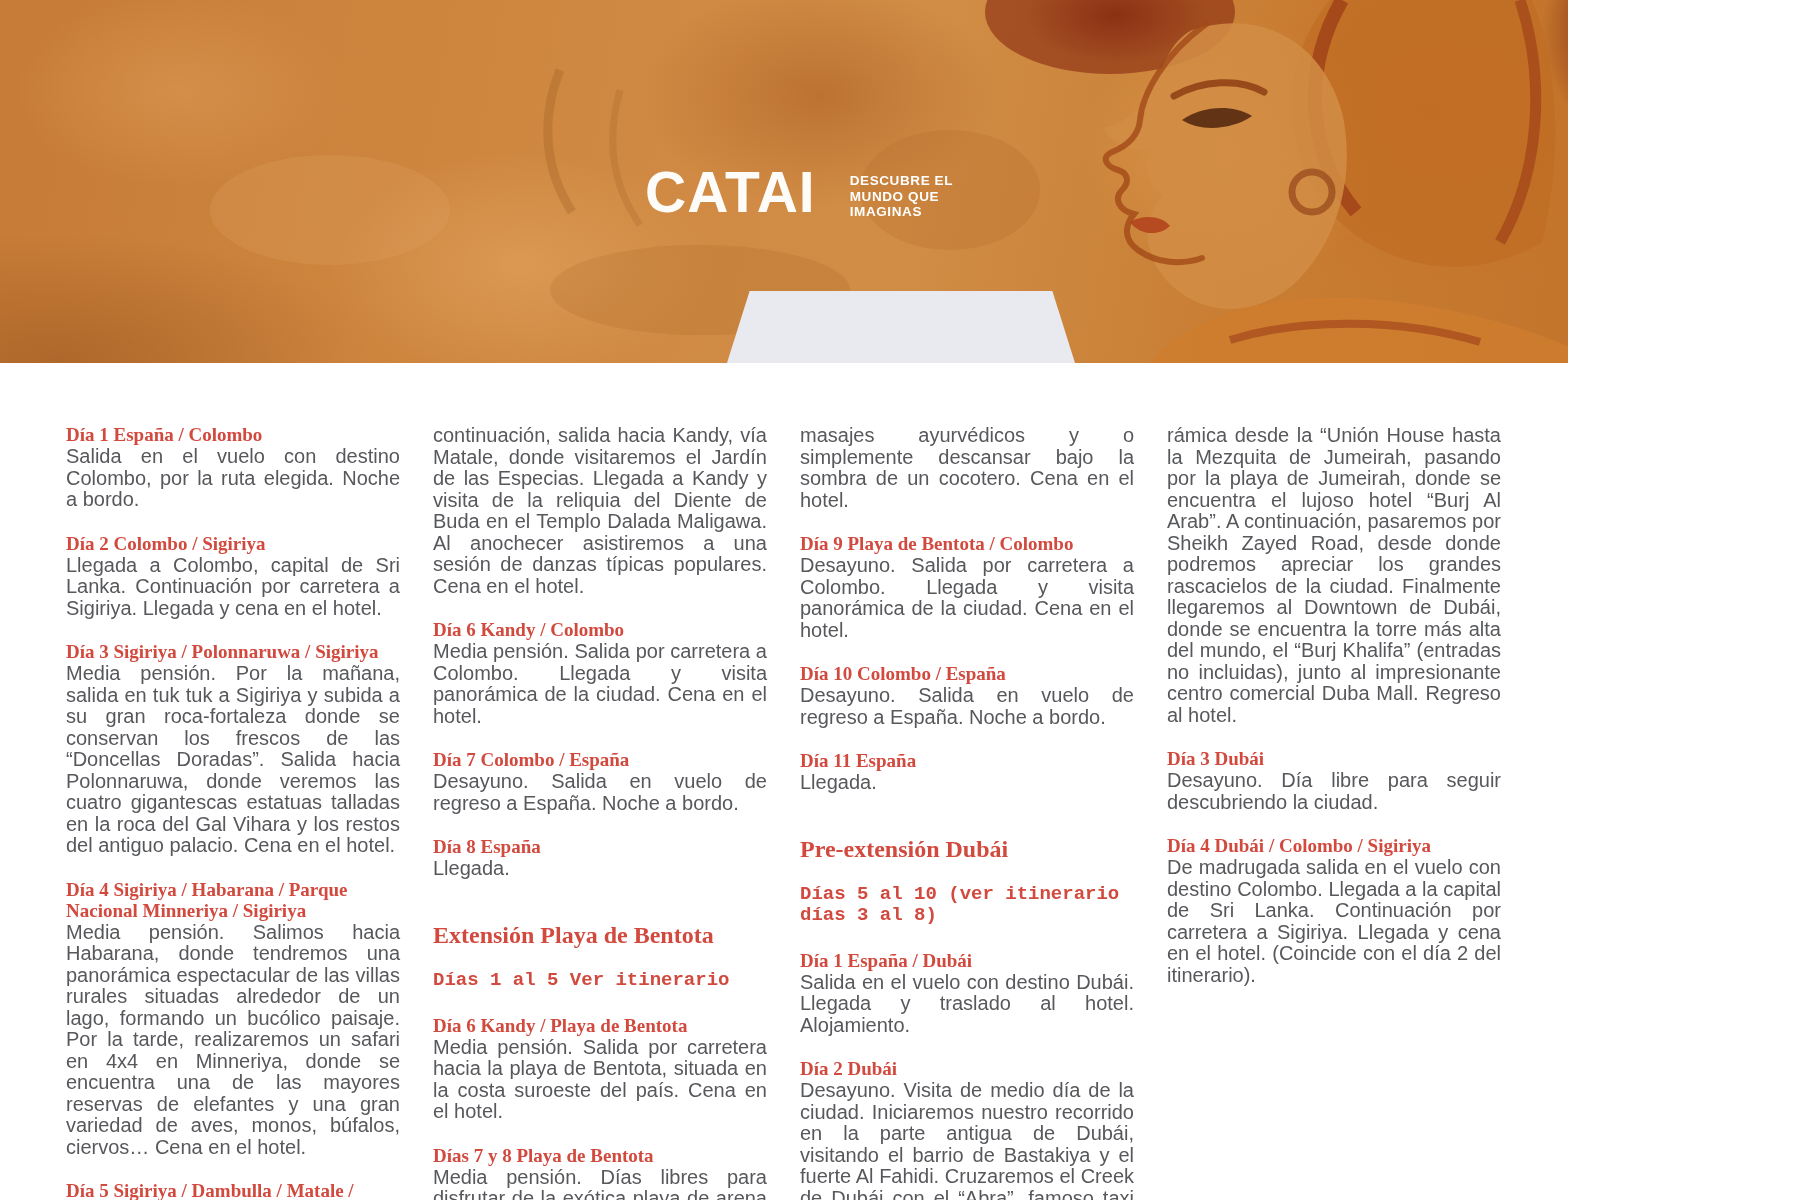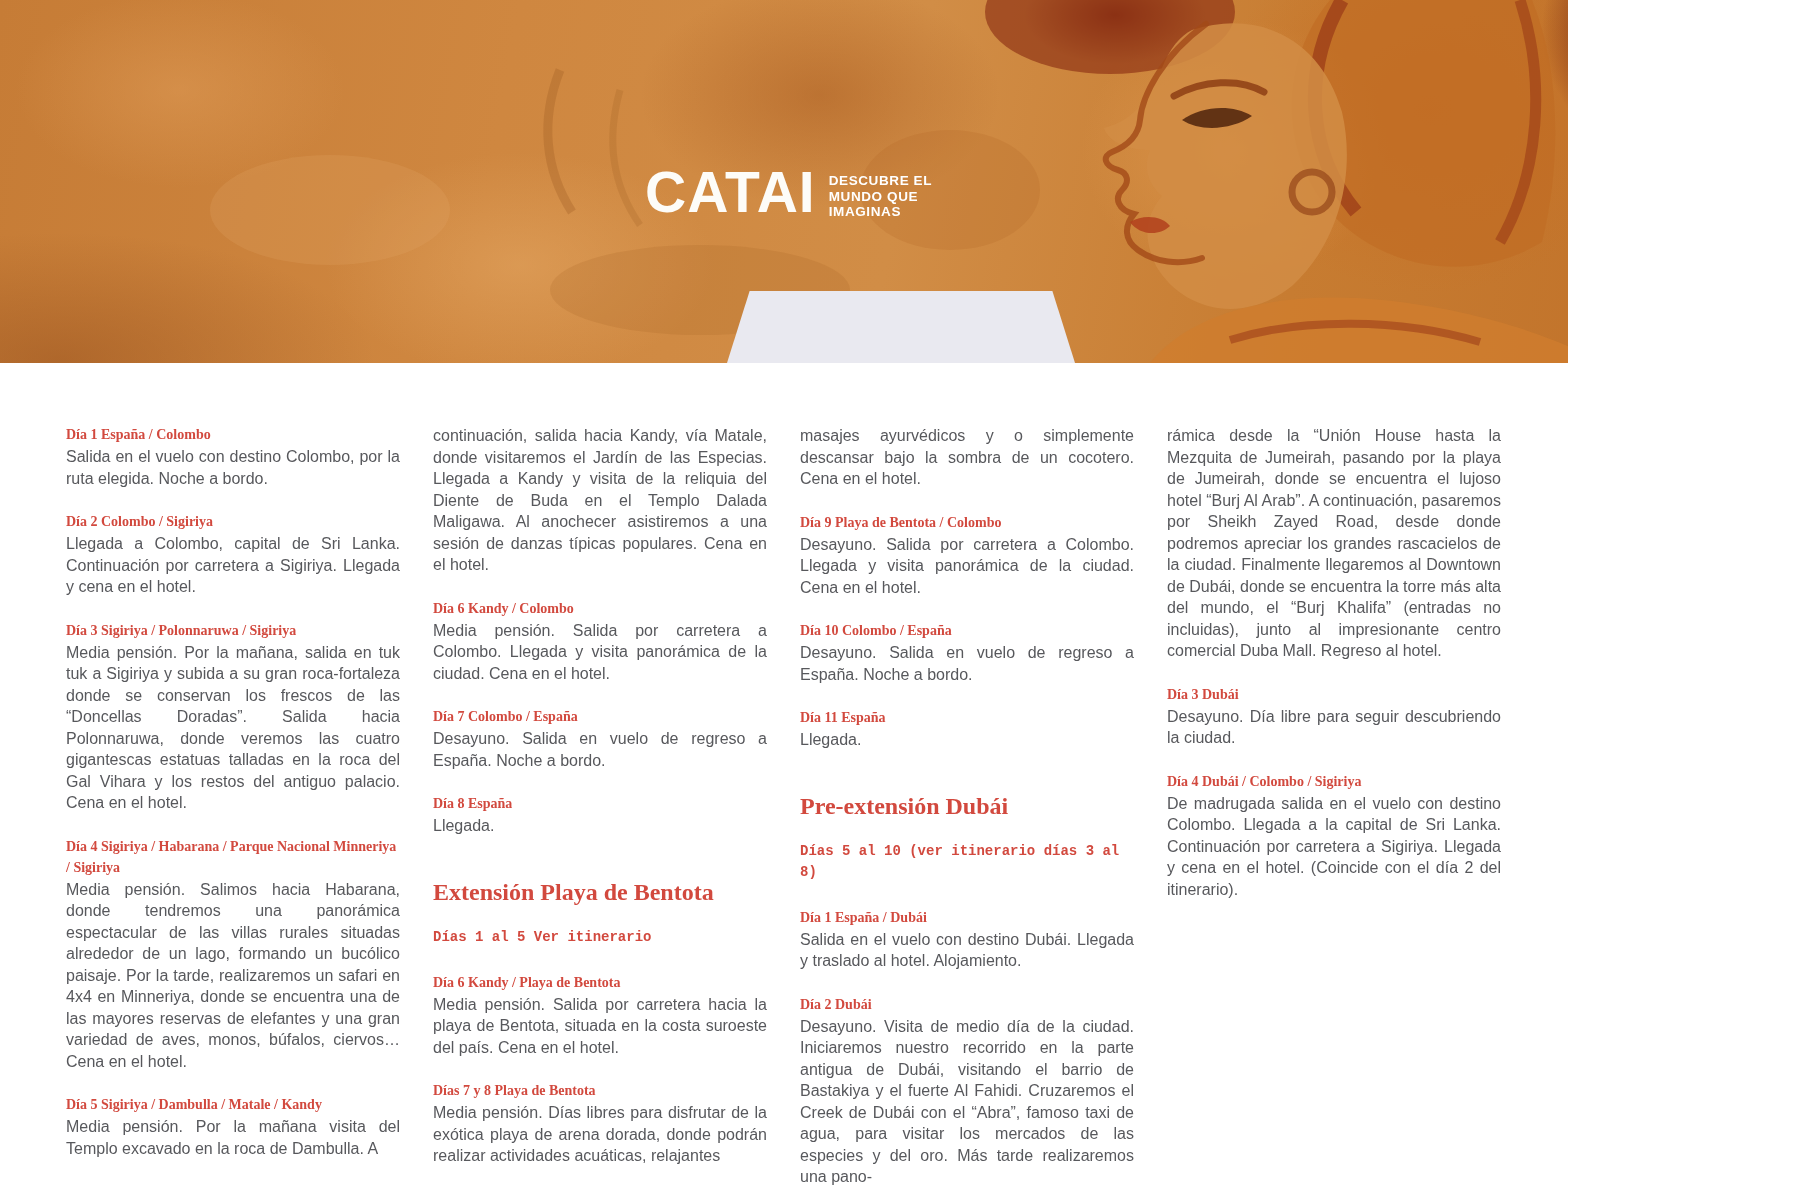--- a/index.html
+++ b/index.html
@@ -19,37 +19,37 @@
       radial-gradient(ellipse 240px 150px at 820px 95px,  rgba(168,90,32,.50), rgba(168,90,32,0) 75%),
       radial-gradient(ellipse 420px 170px at 60px 360px,  rgba(150,80,30,.50), rgba(150,80,30,0) 75%),
       linear-gradient(100deg,#c67c36 0%,#cf8740 28%,#d18d46 50%,#c77c31 72%,#bf6f28 100%);
   }
   .hero svg{position:absolute;inset:0;display:block;}
 
   .logo-block{position:absolute;left:645px;top:166px;display:flex;align-items:flex-start;gap:13px;}
   .logo{font-family:"Liberation Sans",sans-serif;font-weight:800;font-size:57px;line-height:52px;
         color:#fdfcf8;letter-spacing:1px;}
   .tagline{margin-top:7px;font-weight:700;font-size:13.5px;line-height:15.5px;letter-spacing:.6px;
-        color:#ffffff;}
+        color:#ffffff;margin-left:21px;}
   .tagline span{display:block;}
 
   
   .card-notch{position:absolute;left:727px;bottom:0;width:348px;height:72px;background:var(--card-fill,#e9e9f0);
         clip-path:polygon(6.5% 0,93.5% 0,100% 100%,0 100%);}
 
   
   .content{display:grid;grid-template-columns:repeat(4,334px);column-gap:33px;
         padding:61px 299px 0 66px;}
   .col{min-width:0;}
   .blk-h,.blk-hs,.blk-section{
         font-family:"Liberation Serif",serif;font-weight:700;
-        font-size:14px;line-height:21px;color:var(--accent,#d2493e);margin:0;}
+        font-size:19px;line-height:21px;color:var(--accent,#d2493e);margin:0;}
   .blk-hs{margin:0 0 24px;font-family:Liberation Mono, monospace;}
   .blk-section{font-size:24px;line-height:22px;margin:44px 0 24px;}
-  .blk-p{font-family:"Liberation Sans",sans-serif;font-size:16px;line-height:21.5px;
+  .blk-p{font-family:"Liberation Sans",sans-serif;font-size:20px;line-height:21.5px;
         color:var(--body-color,#57585c);text-align:justify;margin:1px 0 22px;}
 </style>
 </head>
 <body>
 
 <div class="page">
 
   <header class="hero">
 
     <svg viewBox="0 0 1800 363" preserveAspectRatio="none" aria-hidden="true">

